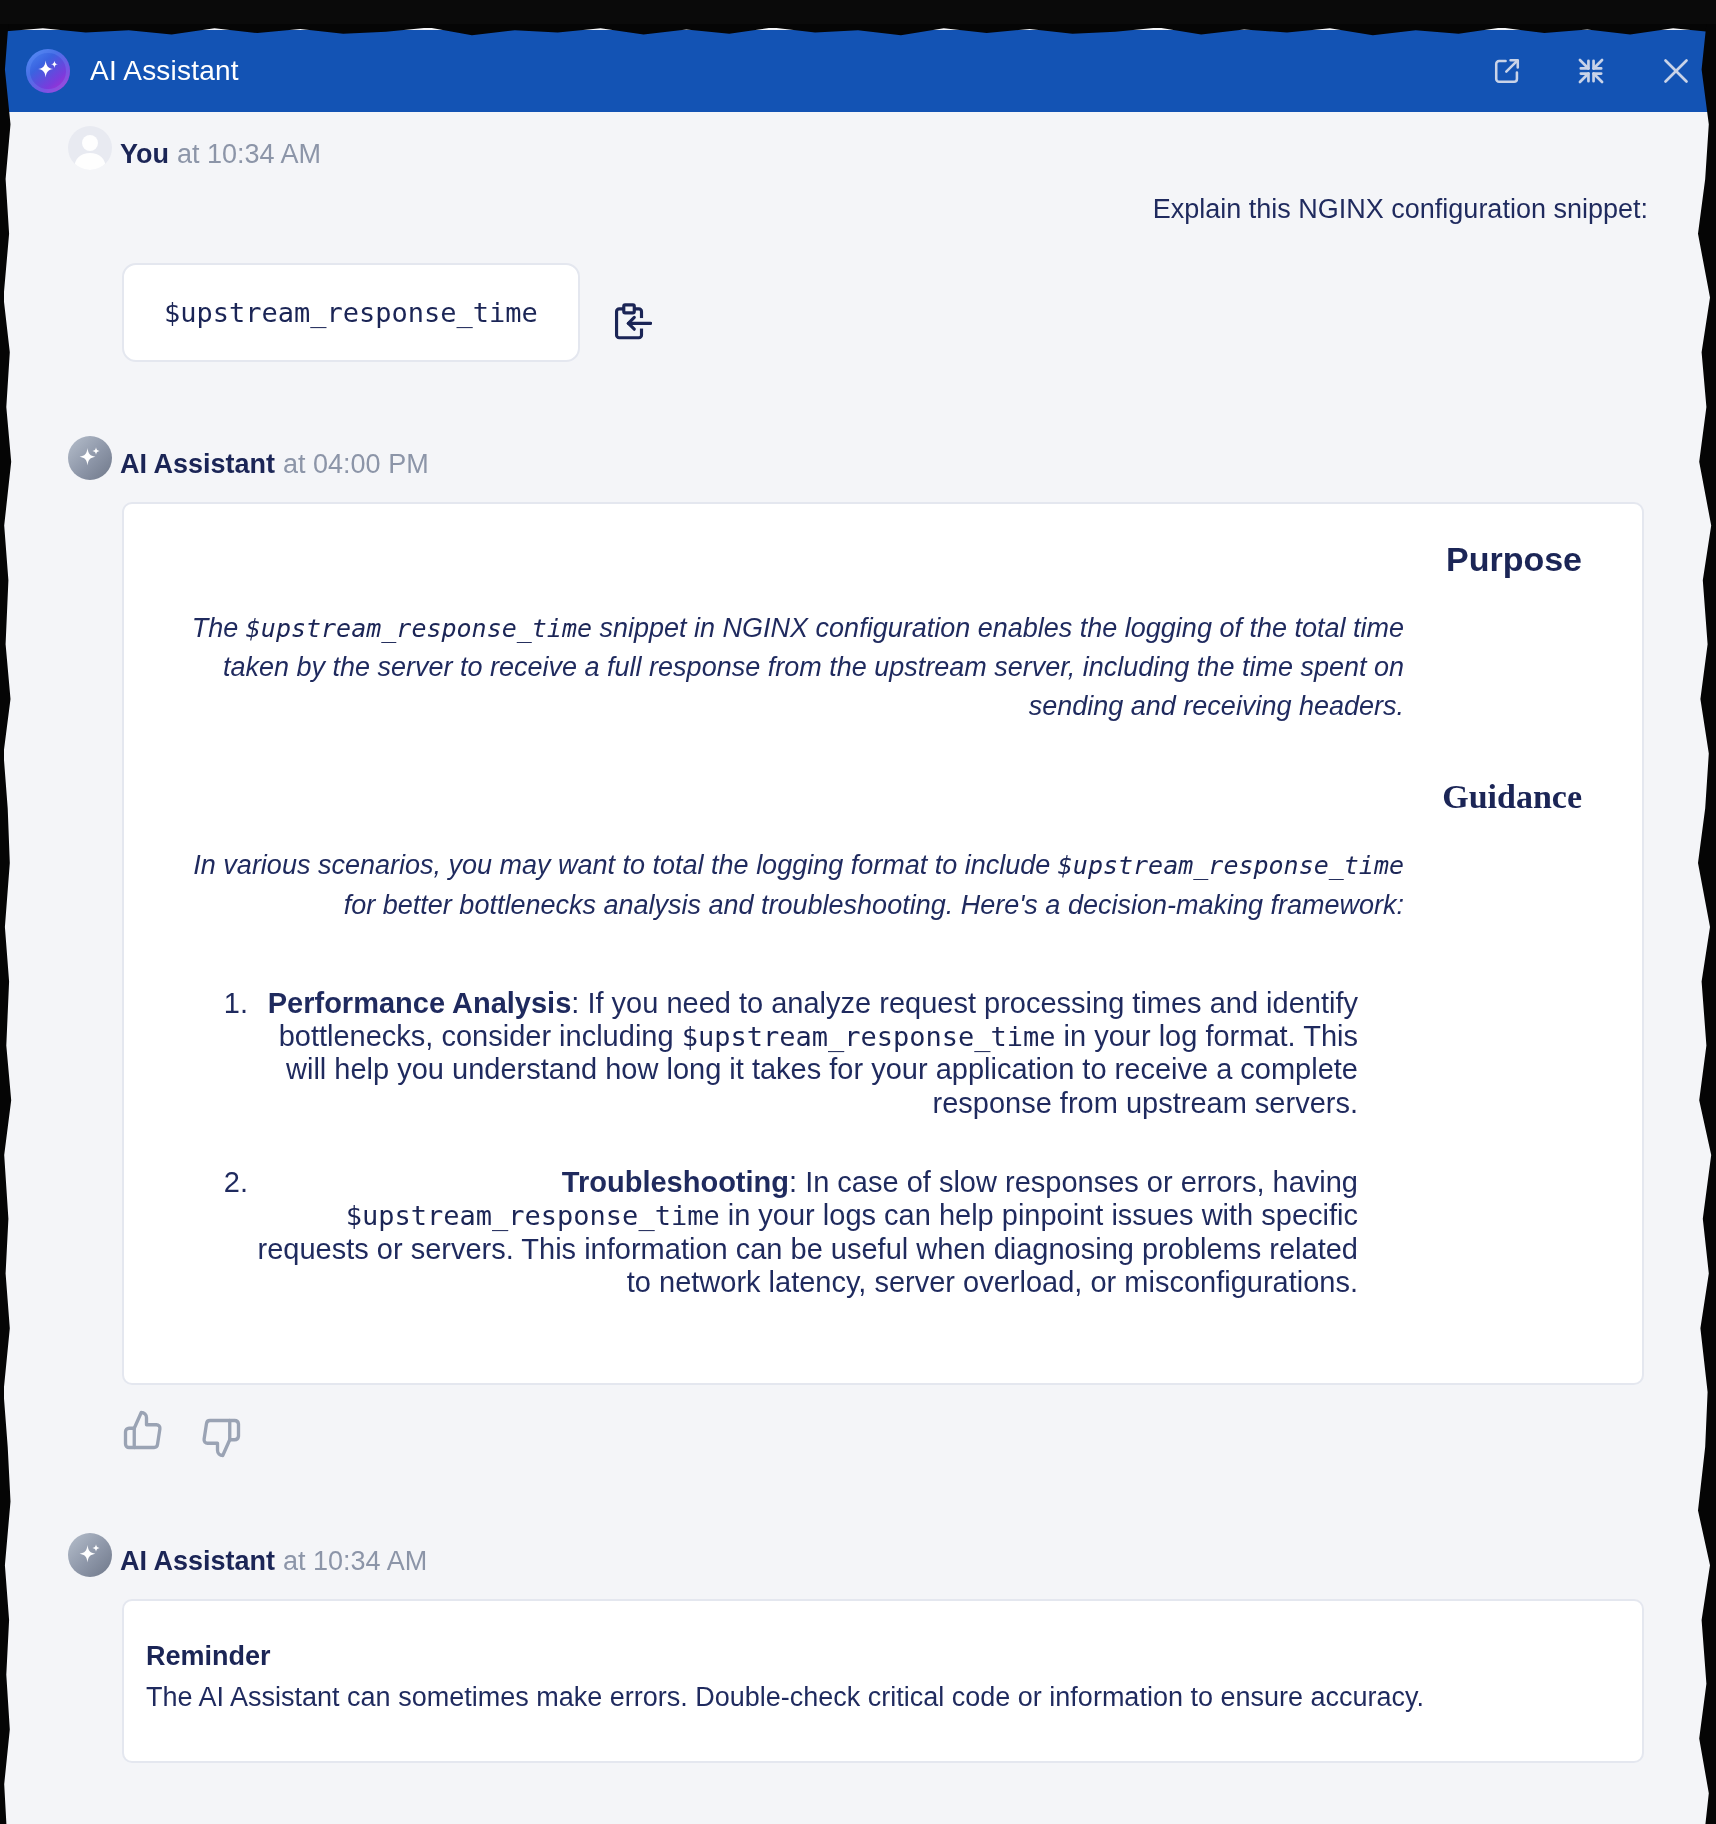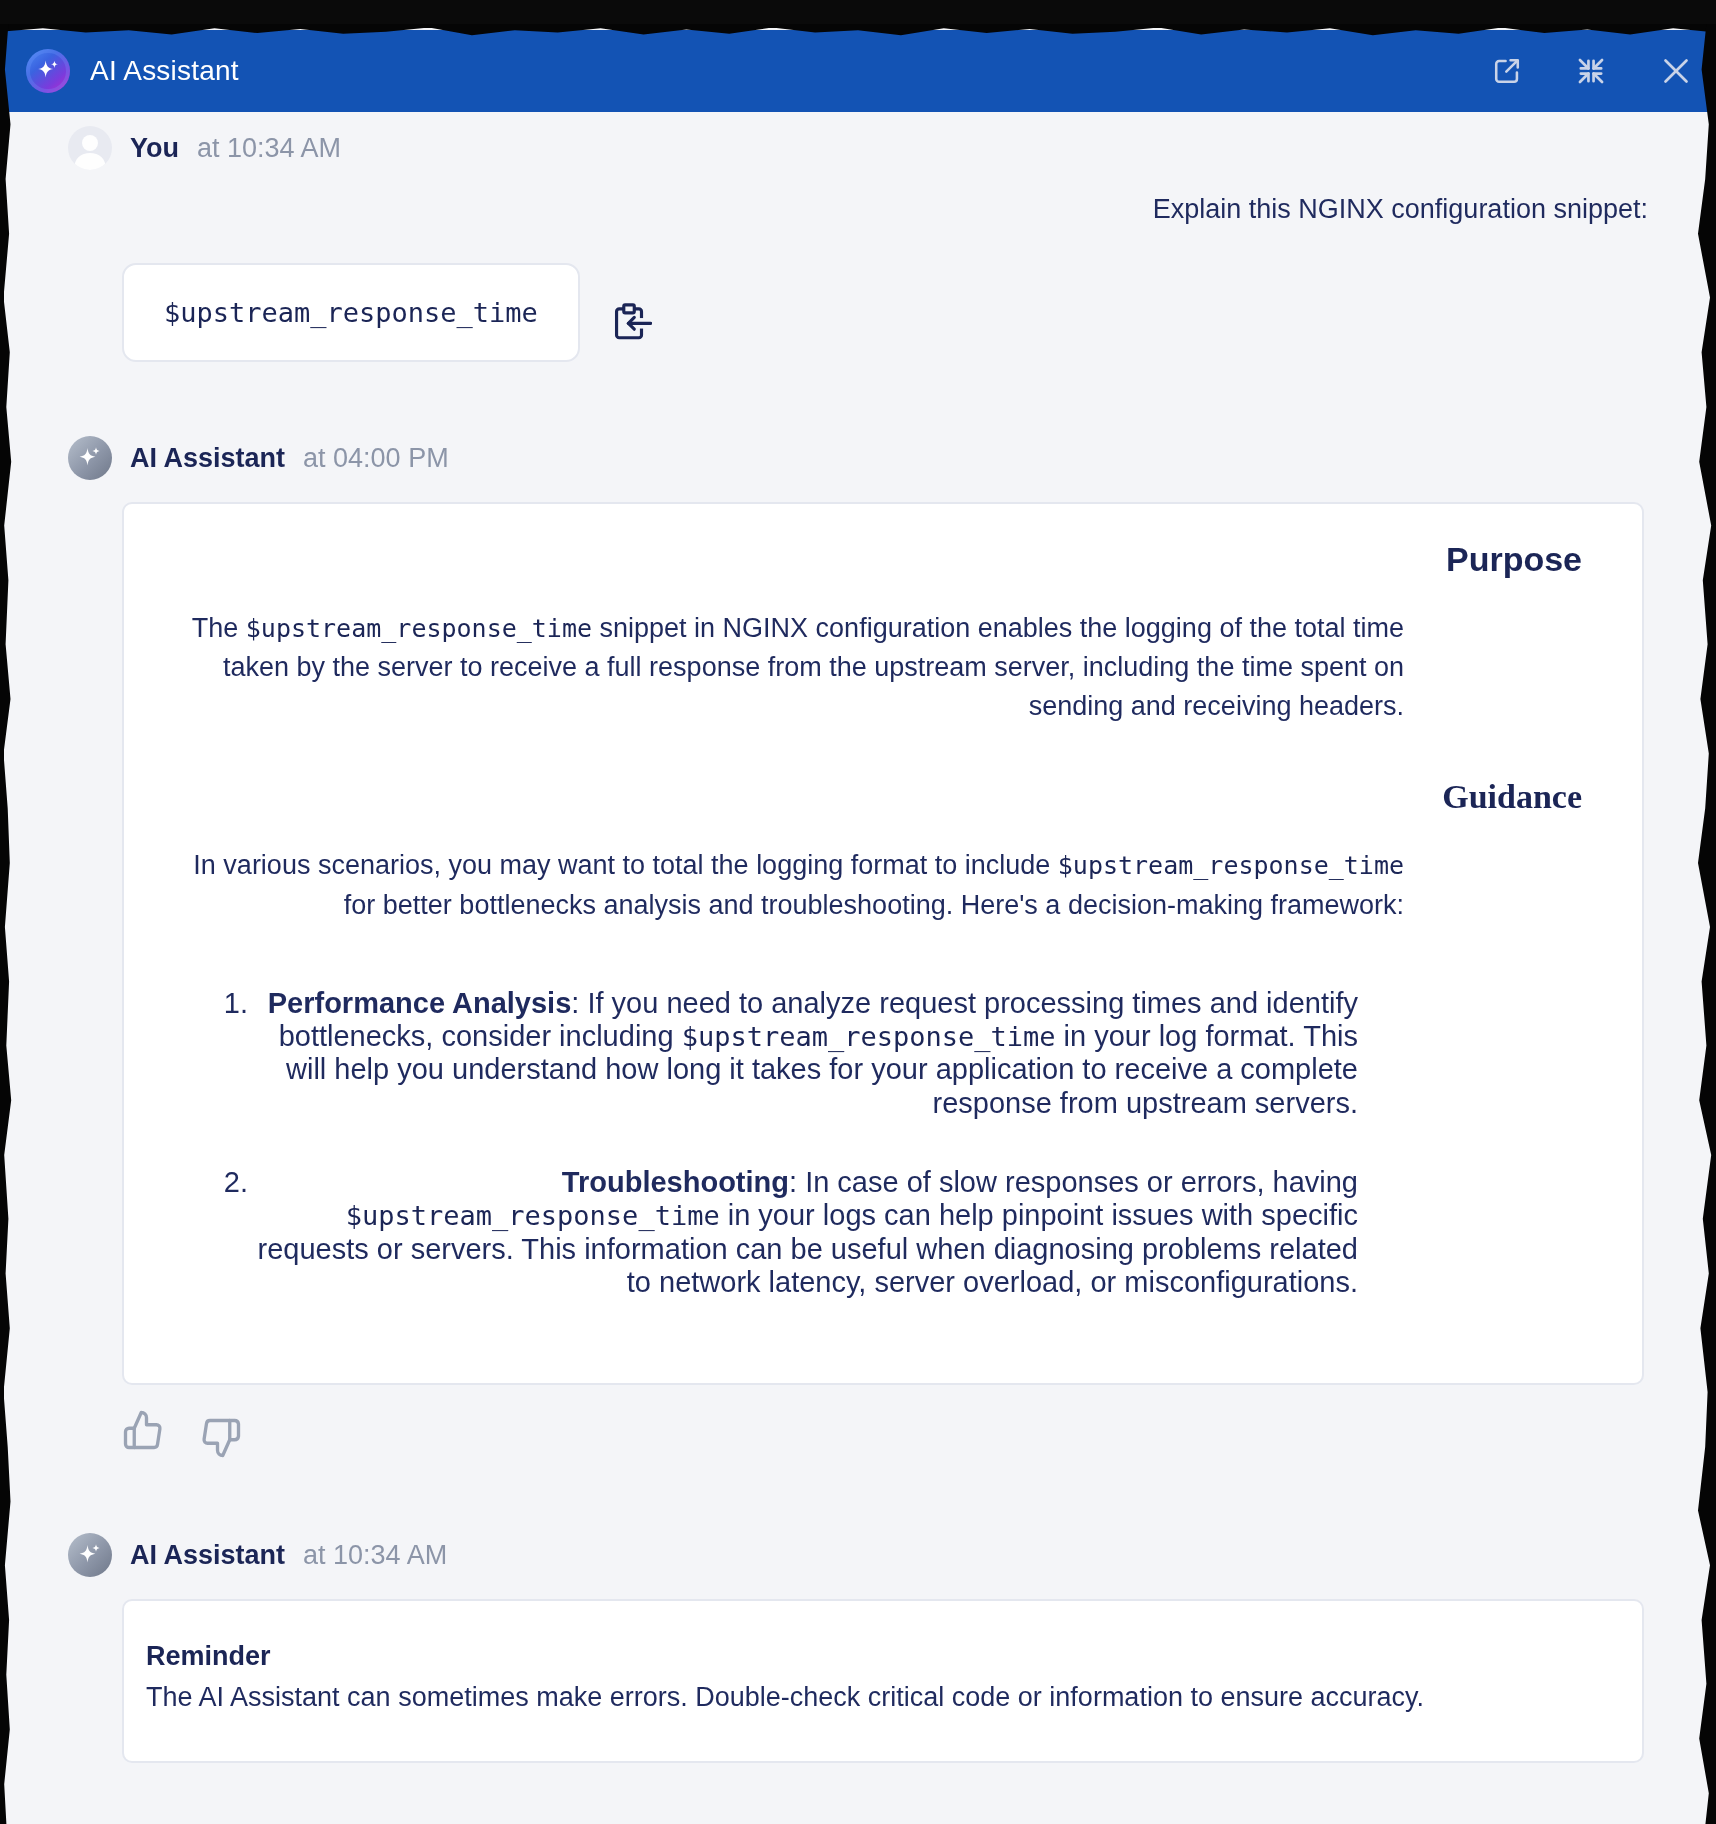--- a/index.html
+++ b/index.html
@@ -15,41 +15,41 @@
           background:linear-gradient(140deg,#4b86f2 5%,#3a63e0 35%,#7a3bdc 70%,#c227c9 100%);
           box-shadow:inset 0 0 0 4px rgba(120,160,255,.25);
           display:flex; align-items:center; justify-content:center; }
   .titlebar-title { color:#ffffff; font-size:28px; margin-left:20px; letter-spacing:.2px; }
   .titlebar-actions { margin-left:auto; display:flex; align-items:center; gap:42px; }
   .tb-btn { background:none; border:none; cursor:pointer; display:flex; padding:4px; }
   .tb-btn svg { stroke:#c9d3e8; }
 
   
   .chat { padding:14px 64px 0 64px; }
-  .msg-head { display:flex; align-items:center; gap:18px; }
+  .msg-head { display:flex; align-items:flex-end; gap:8px; }
   .avatar { width:44px; height:44px; border-radius:50%; flex:0 0 auto; display:flex; align-items:center; justify-content:center; }
   .avatar-user { background:#e8eaf1; overflow:hidden; }
   .avatar-ai { background:linear-gradient(135deg,#b6bfcc 0%,#8d96a8 55%,#6f7889 100%); }
   .author { font-size:27px; font-weight:bold; color:#1b2556; }
   .time { font-size:27px; color:#8c95a8; }
   .msg-body { margin-left:54px; }
 
   .question { margin-top:24px; font-size:27px; color:#1f2a5e;text-align:right; }
 
   .code-row { margin-top:38px; display:flex; align-items:flex-start; }
   .code-box { background:#ffffff; border:2px solid #e4e7ef; border-radius:14px; padding:32px 40px; }
   .code-box code { font-family:"DejaVu Sans Mono","Liberation Mono",monospace; font-size:27px; color:#1b2556; }
   .paste-btn { background:none; border:none; cursor:pointer; margin-left:30px; margin-top:38px; padding:0; display:flex; }
 
   .msg + .msg { margin-top:74px; }
 
   .card { margin-top:22px; background:#ffffff; border:2px solid #e4e7ef; border-radius:10px; }
   .card-answer { padding:36px 60px 84px 40px; margin-right:4px;text-align:right; }
   .card h2 { font-size:34px; color:#1b2556; font-weight:bold; }
-  .card h2 + p { margin-top:30px; }
+  .card h2 + p { margin-top:30px;font-style:italic; }
   .card .sec + h2 { margin-top:52px;font-family:Liberation Serif, serif; }
   .card p { font-size:27px; line-height:1.45; color:#1f2a5e; max-width:1240px; }
   .inline-code { font-family:"DejaVu Sans Mono","Liberation Mono",monospace; font-size:25px; color:#1b2556; }
 
   ol.framework { list-style:none; margin-top:62px; padding-left:40px; }
   ol.framework li { display:flex; }
   ol.framework li + li { margin-top:46px; }
   .li-num { font-size:29px; line-height:1.15; color:#1f2a5e; width:44px; flex:0 0 auto; }
   .li-text { font-size:29px; line-height:1.15; color:#1f2a5e; max-width:1110px; }
   .li-text .li-title { font-weight:bold; }

